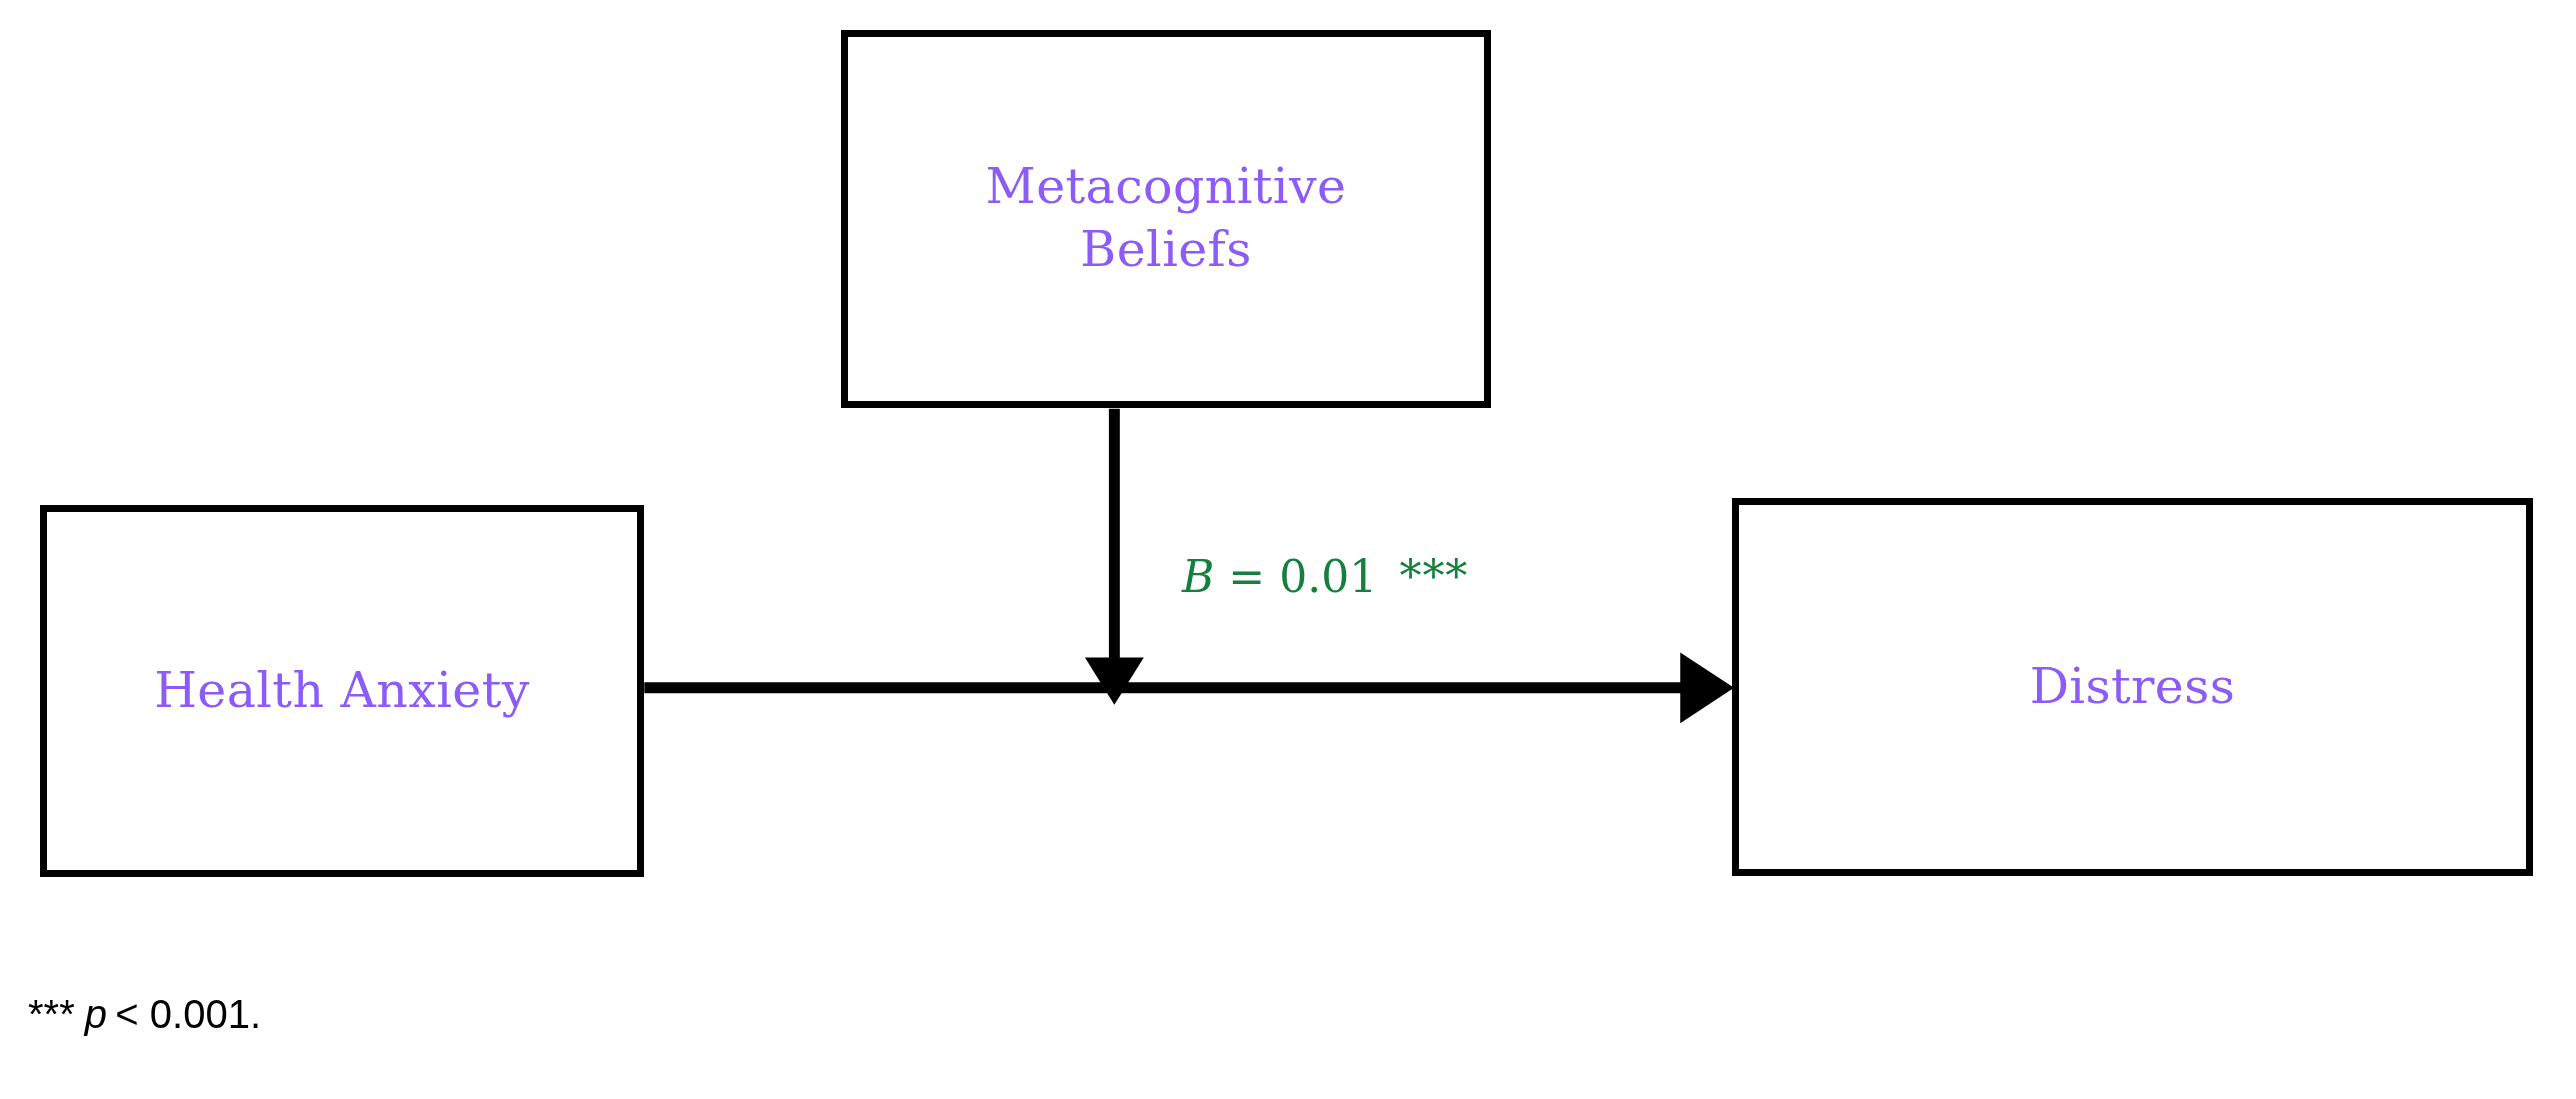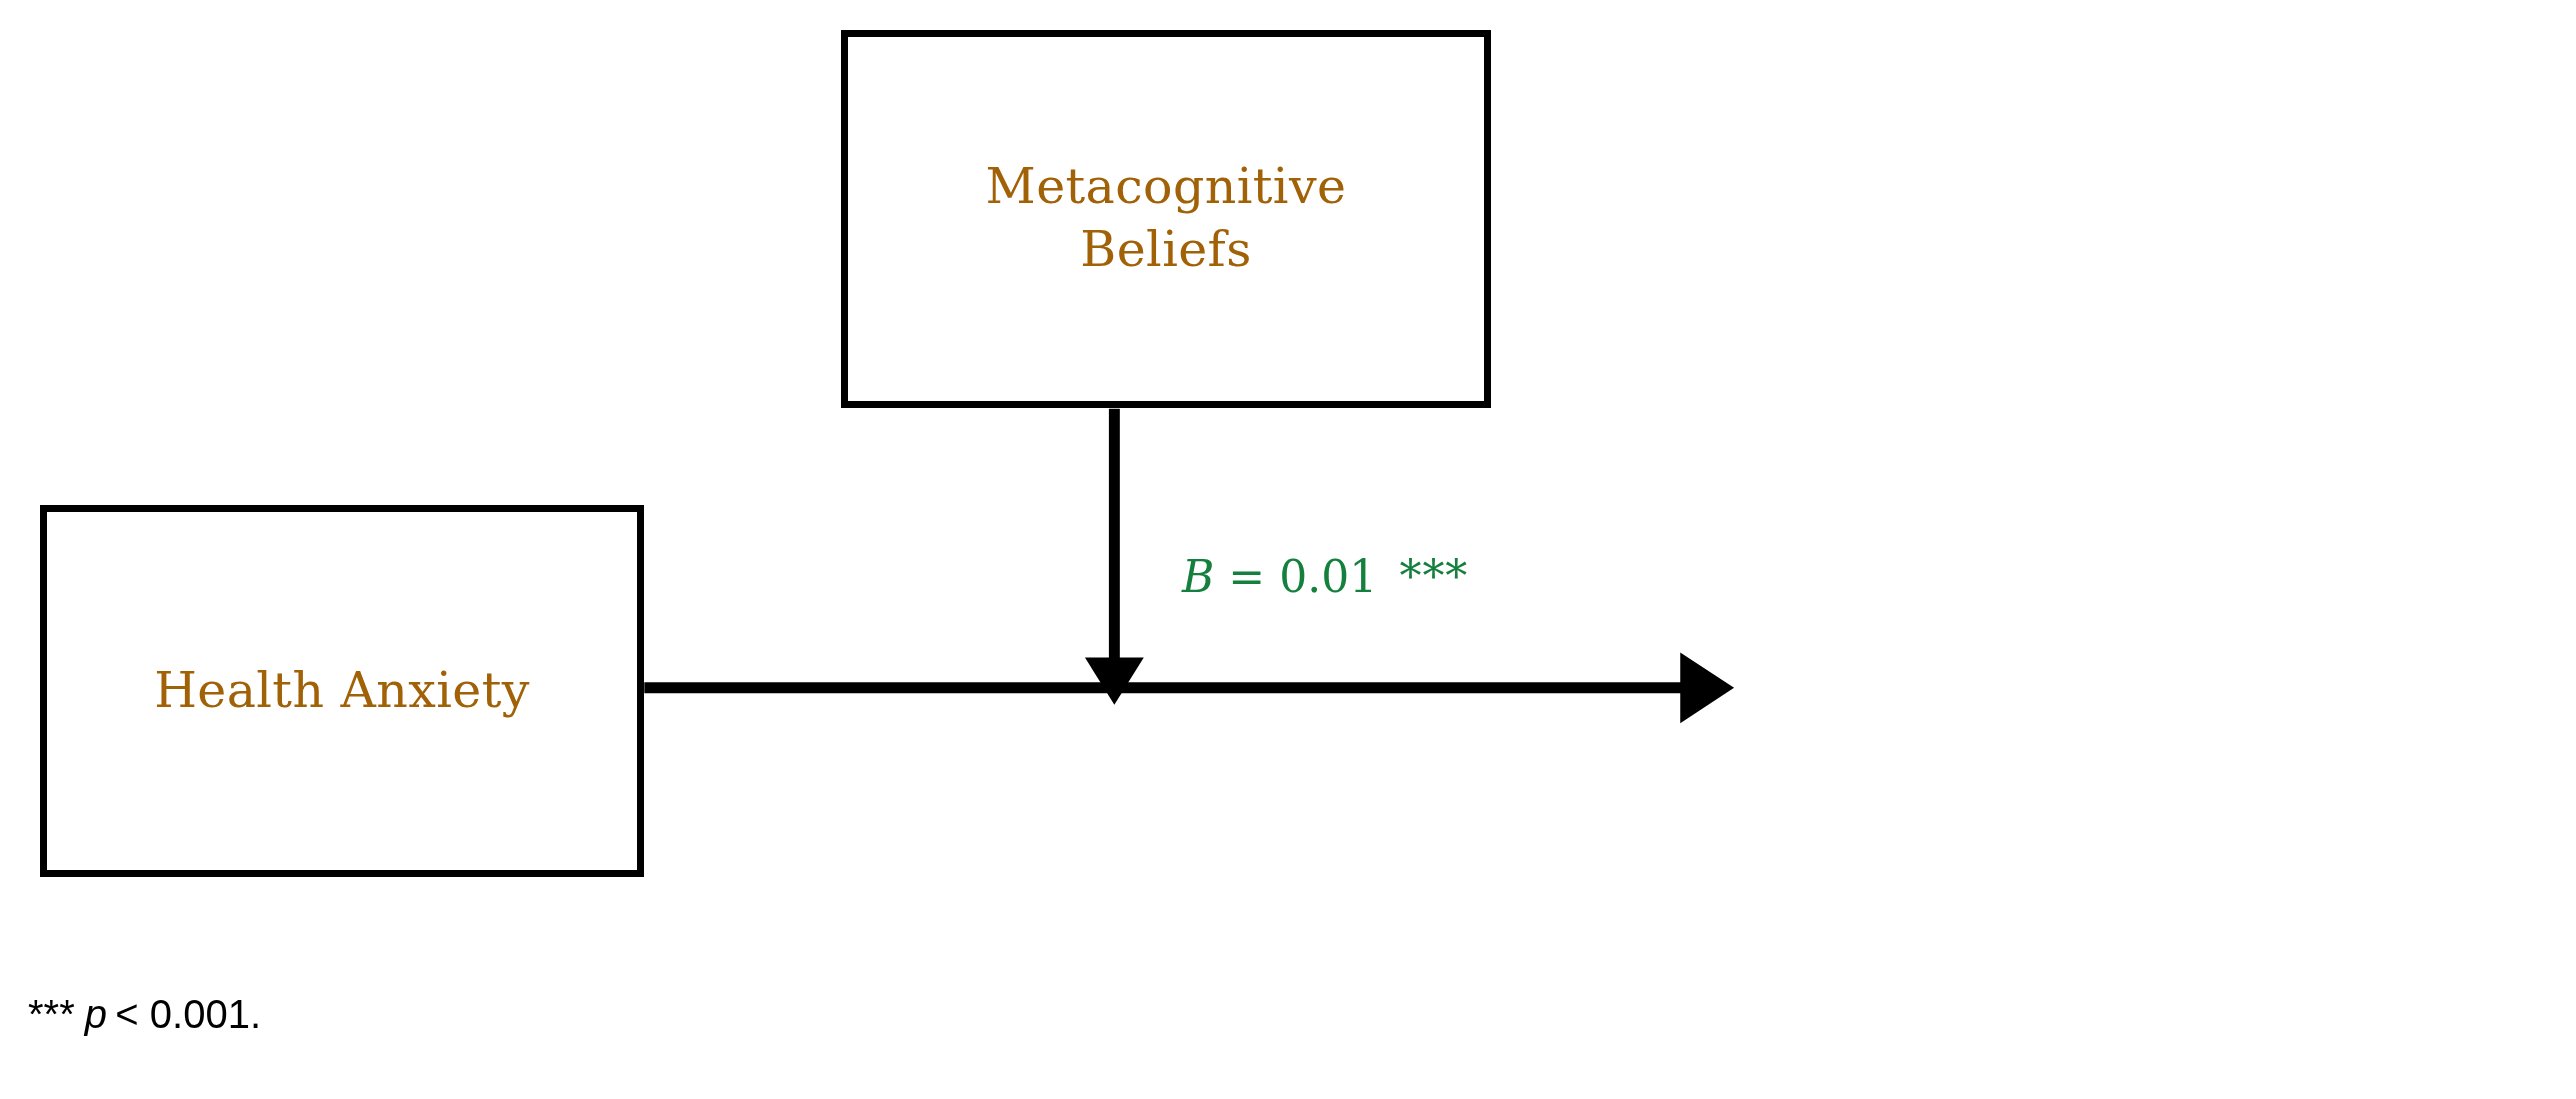--- a/index.html
+++ b/index.html
@@ -25,21 +25,21 @@
     border: 7.6px solid #000000;
     display: flex;
     align-items: center;
     justify-content: center;
     text-align: center;
   }
   .node-label {
     font-family: "DejaVu Serif", "Liberation Serif", serif;
     font-size: 49px;
     line-height: 1.28;
-    color: #a16207;
+    color: #8b5cf6;
     letter-spacing: 0.4px;
     font-weight: 400;
     white-space: pre-line;
   }
   #box-metacognitive {
     left: 841px;
     top: 30px;
     width: 650px;
     height: 378px;
   }
@@ -119,20 +119,23 @@
 
   <div class="node-box" id="box-metacognitive">
     <span class="node-label">Metacognitive
 Beliefs</span>
   </div>
 
   <div class="node-box" id="box-health-anxiety">
     <span class="node-label">Health Anxiety</span>
   </div>
 
+  <div class="node-box" id="box-distress">
+    <span class="node-label">Distress</span>
+  </div>
 
   <div id="path-label">
     <span class="coef-symbol">B</span>
     <span class="coef-op">=</span>
     <span class="coef-value">0.01</span>
     <span class="coef-stars">***</span>
   </div>
 
   <div id="footnote">
     <span class="fn-stars">***</span><span class="fn-p">p</span><span class="fn-rest">&lt; 0.001.</span>

